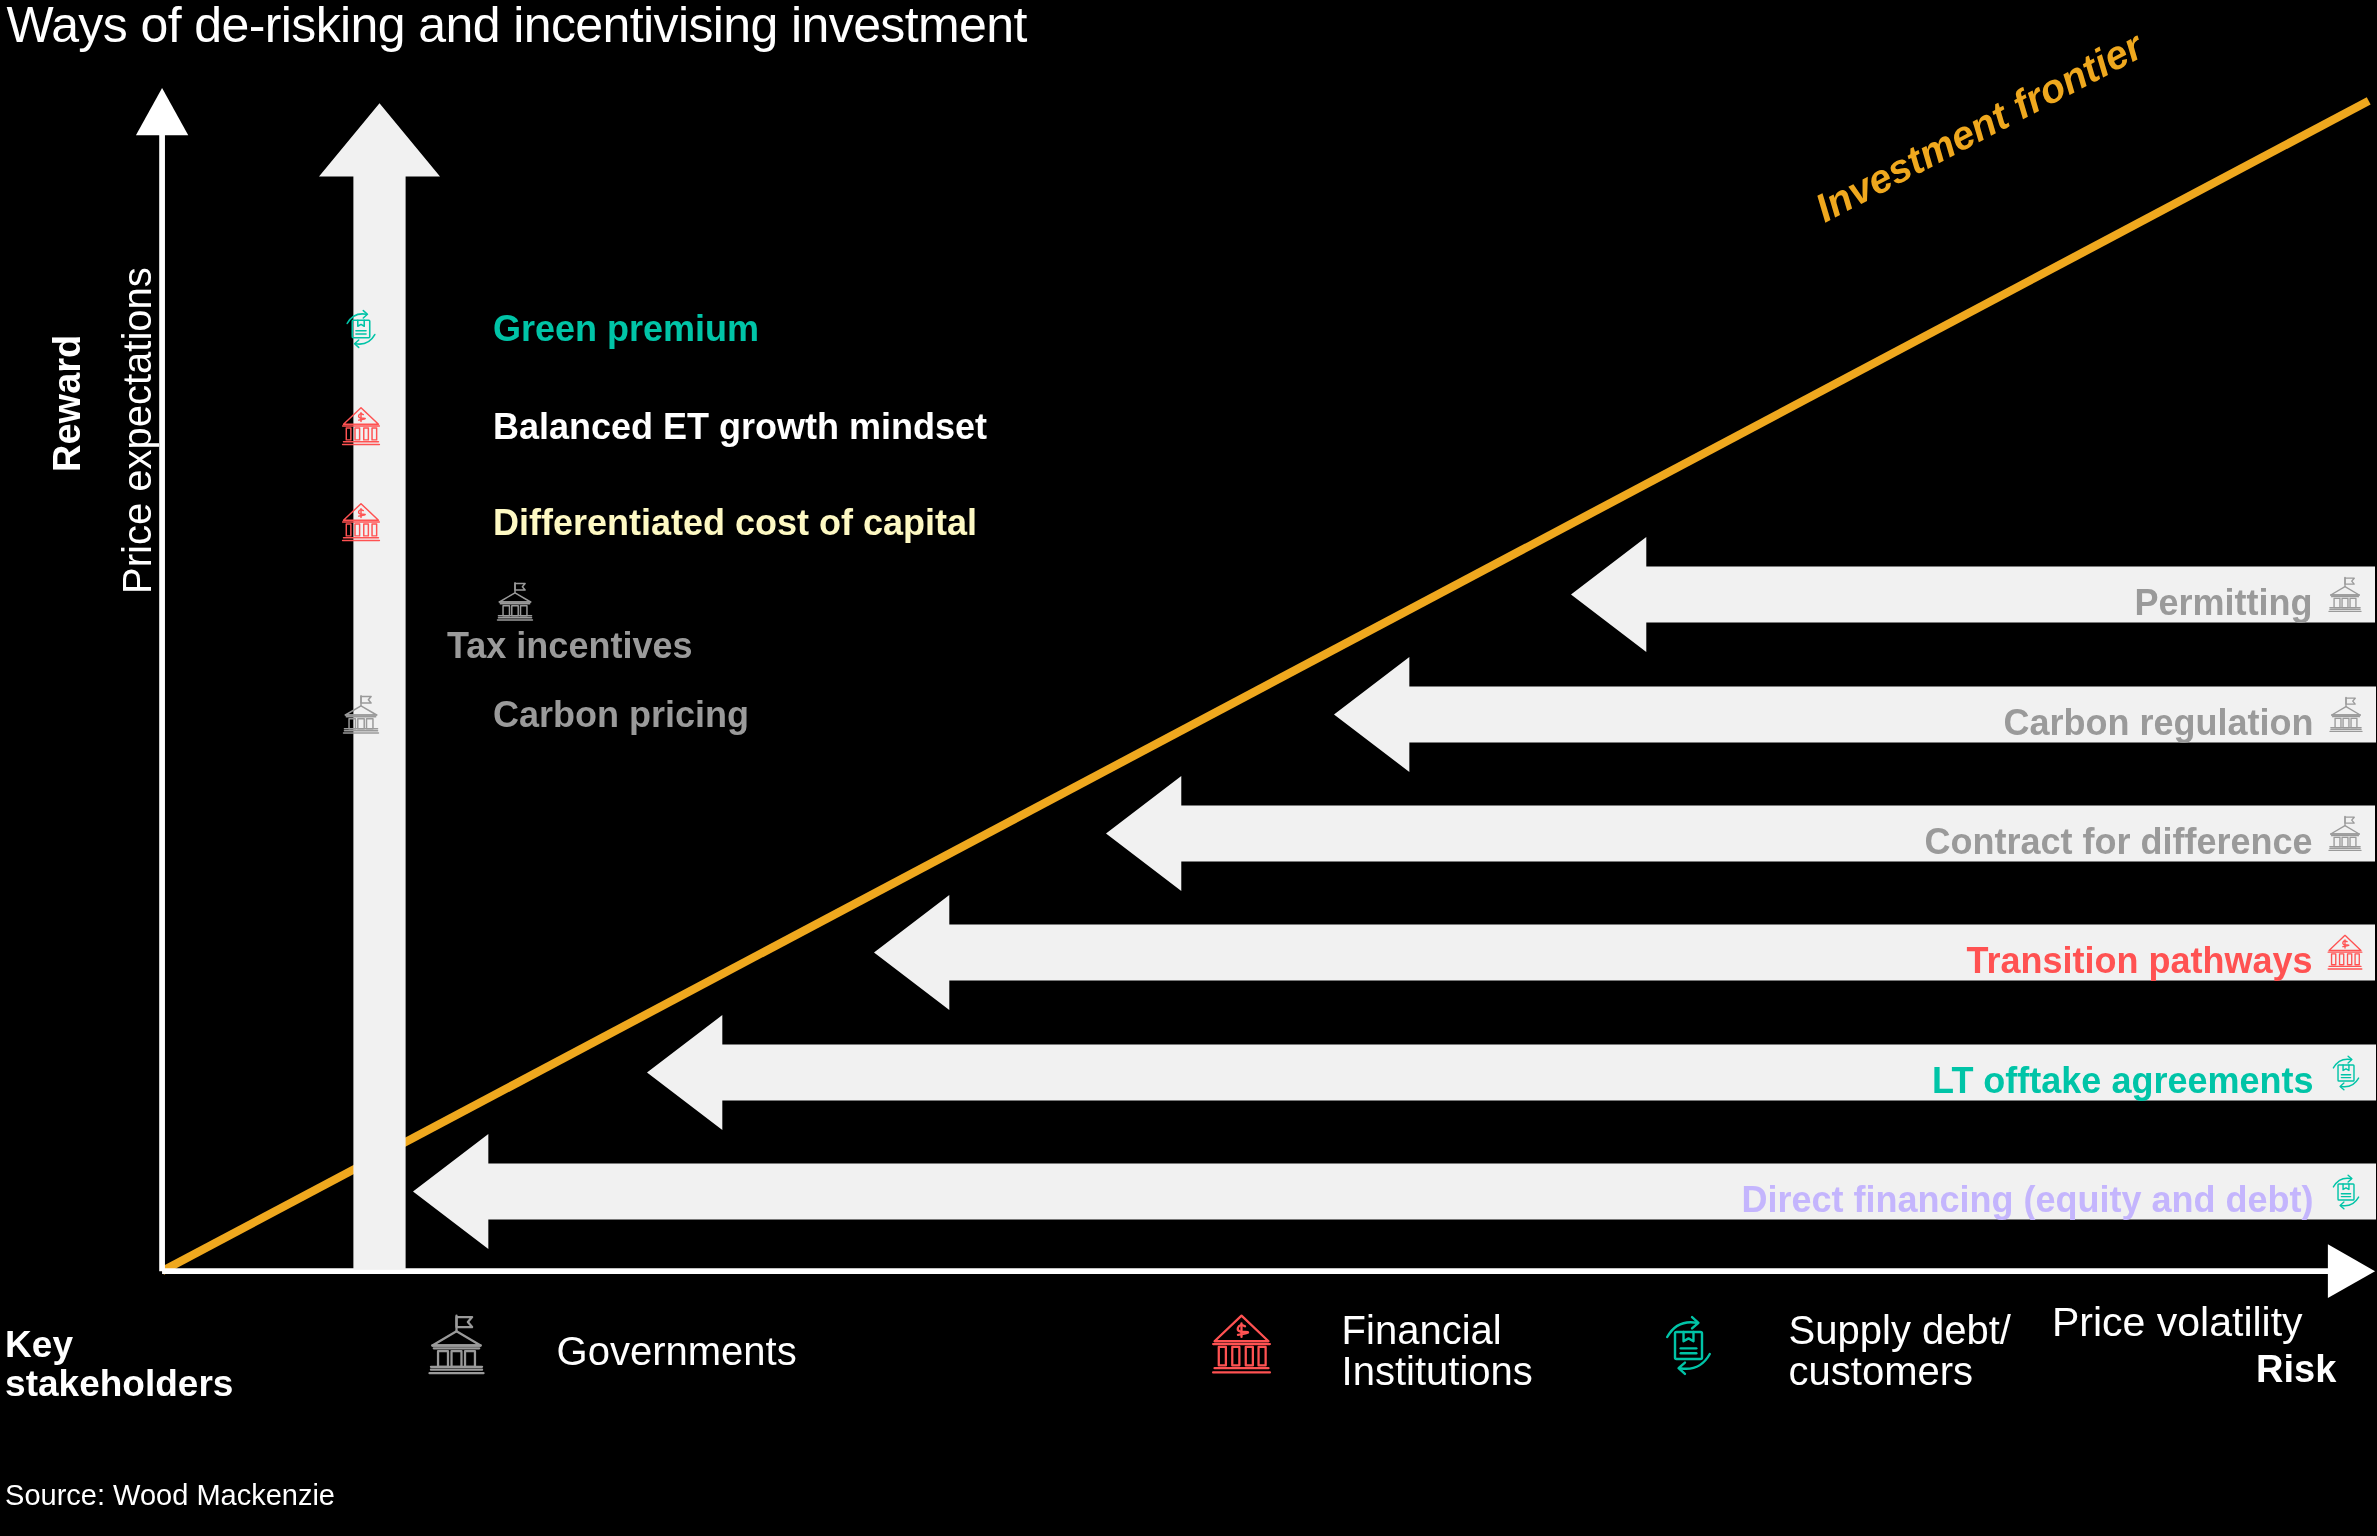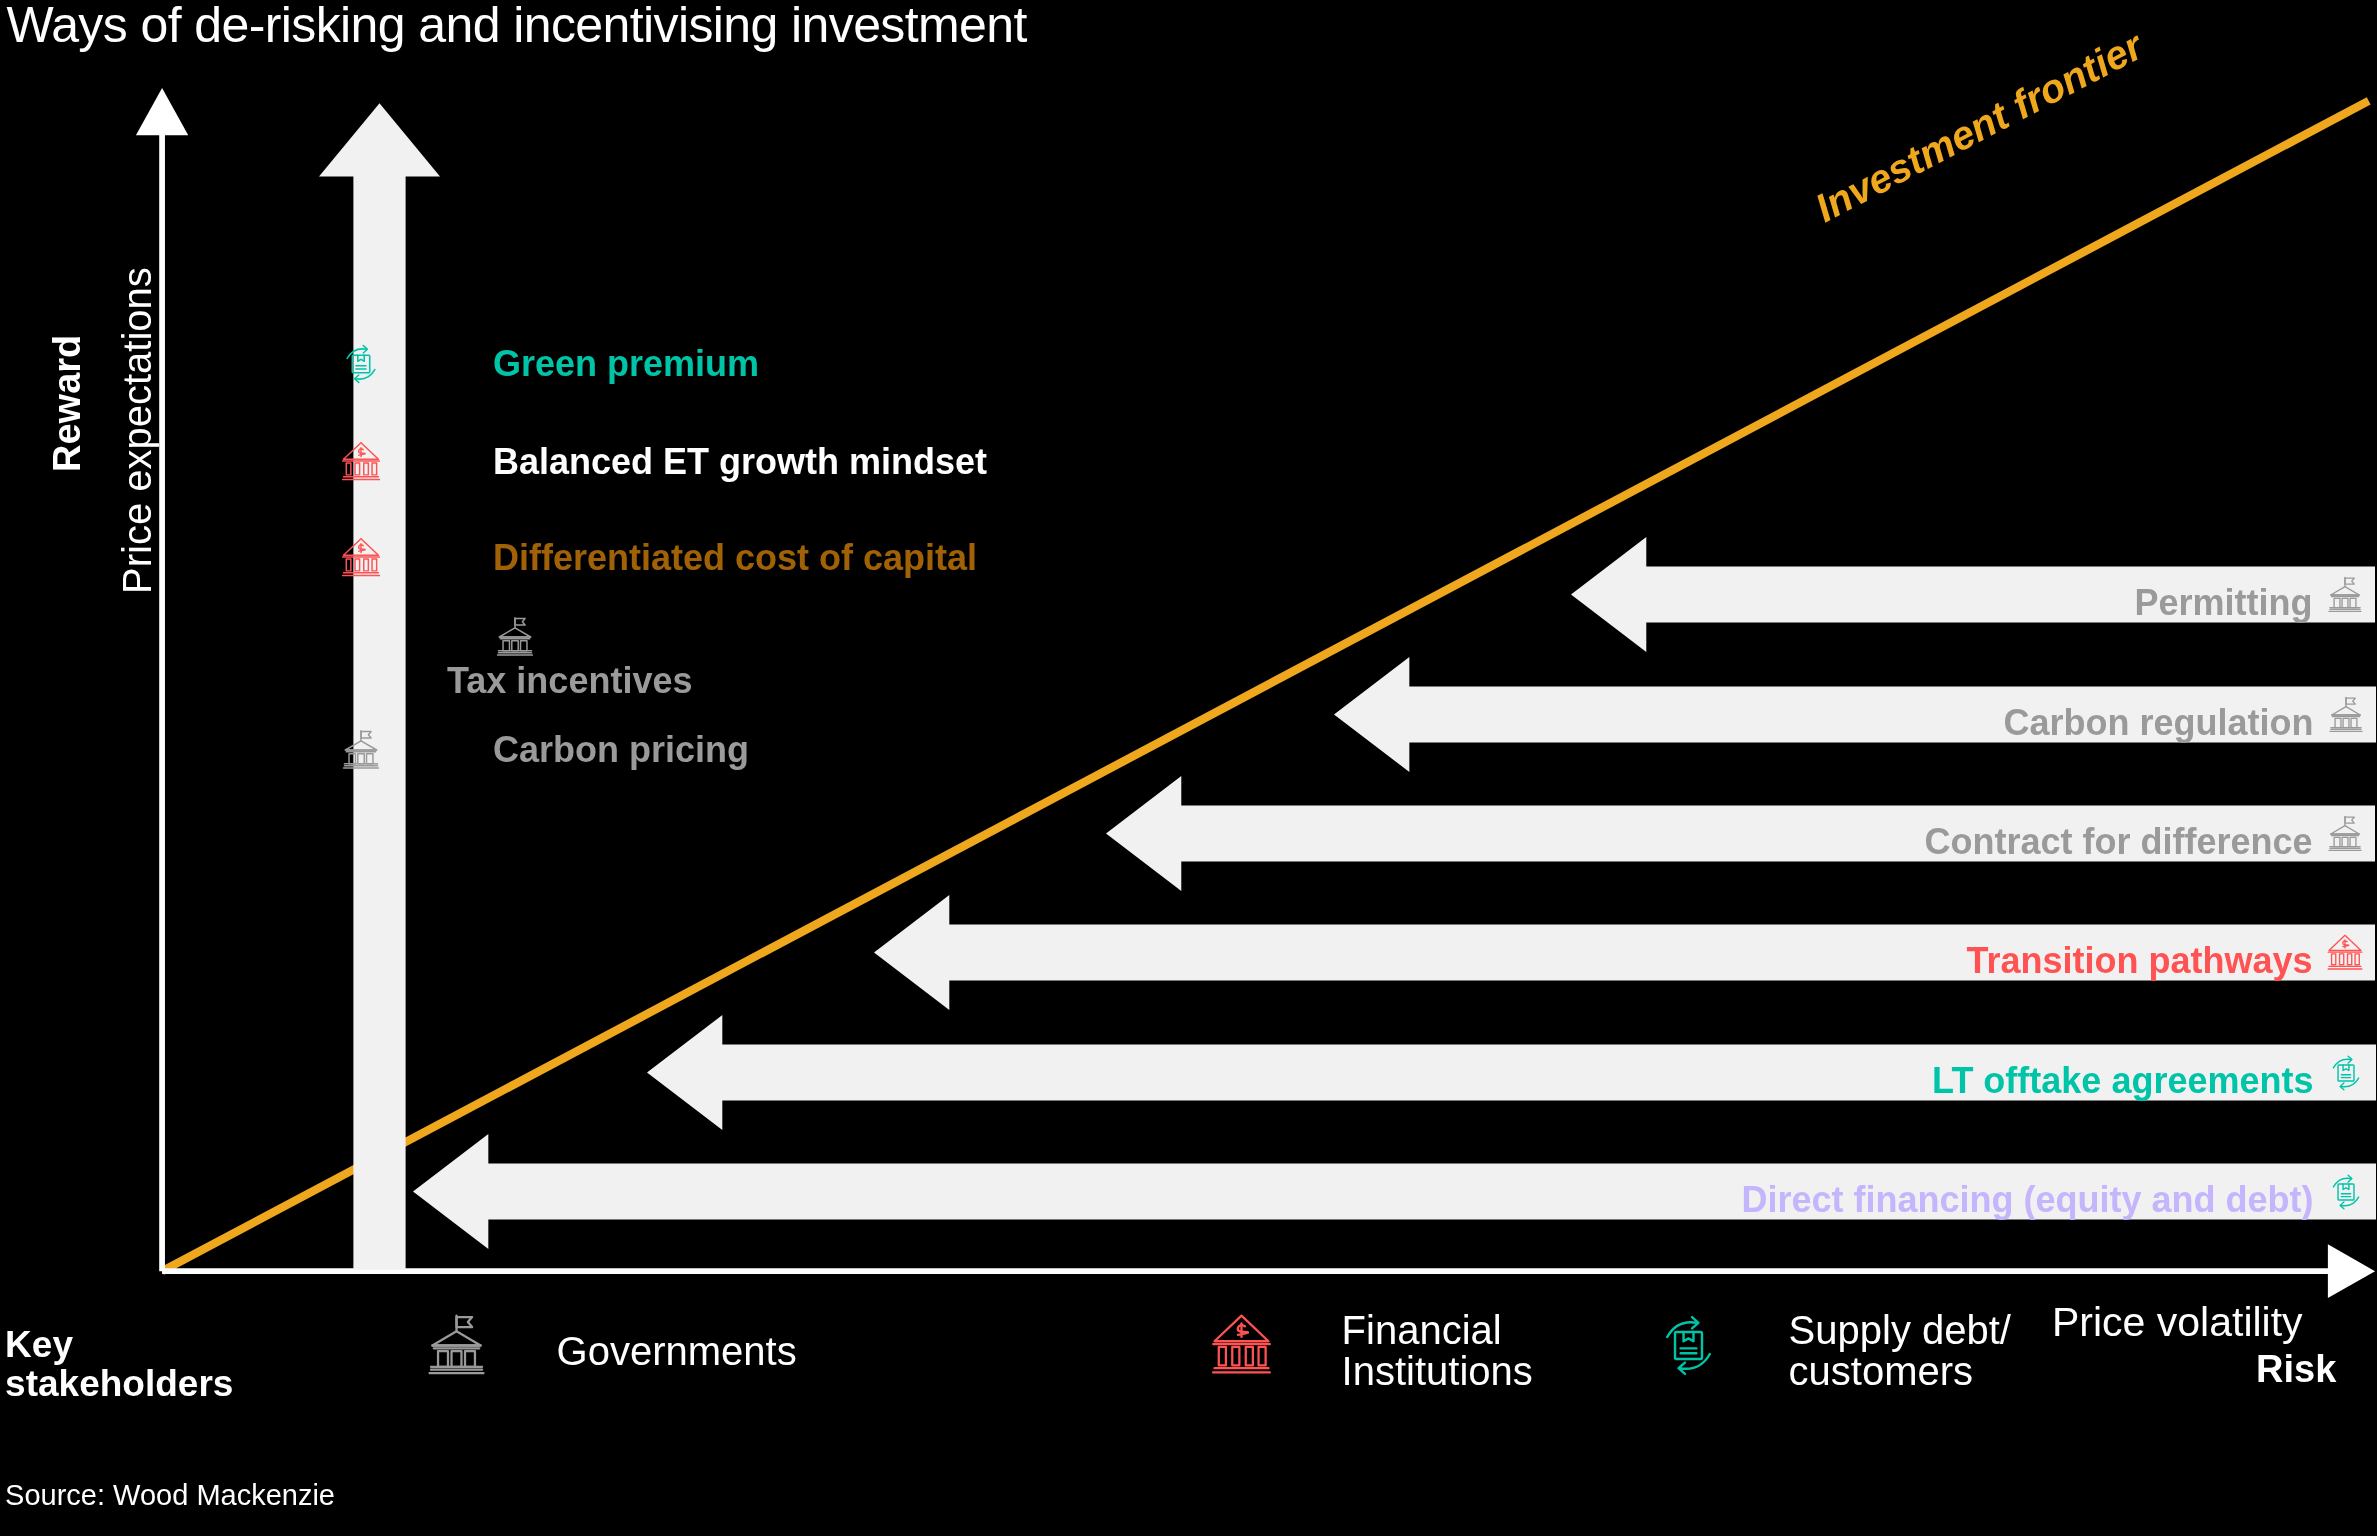--- a/index.html
+++ b/index.html
@@ -21,21 +21,21 @@
                transform:rotate(-90deg);}
   #ylab-price{left:115px;top:594px;font-size:40px;font-weight:400;
               transform:rotate(-90deg);}
 
   
   #xlab-vol{left:2052px;top:1299px;font-size:41px;font-weight:400;white-space:nowrap;}
   #xlab-risk{left:2256px;top:1348px;font-size:38px;font-weight:bold;white-space:nowrap;}
 
   
   #vbar{left:319px;top:102px;width:121px;height:1169px;}
-  .vitem{position:absolute;display:flex;align-items:center;margin-top:35px;}
+  .vitem{position:absolute;display:flex;align-items:center;}
   .vitem .vicon{width:46px;height:46px;flex:0 0 46px;}
   .vitem .vtext{margin-left:109px;font-size:36px;font-weight:bold;white-space:nowrap;}
 
   
   .hbar{position:absolute;}
   .hbar .harrow{position:absolute;left:0;top:0;}
   .hbar .hlabelrow{position:absolute;right:9px;top:0;height:100%;
         display:flex;align-items:center;gap:11.5px;}
   .hbar .hlabel{font-size:36px;font-weight:bold;white-space:nowrap;margin-top:16px;}
   .hbar .hicon{width:42px;height:42px;flex:0 0 42px;}
@@ -116,21 +116,21 @@
       <path d="M10 48 L90 48"></path>
       <path d="M50 19 L50 38"></path>
       <path d="M55 23 q-8 -4 -10 2 t10 6 t-10 4"></path>
       <rect x="18" y="52" width="10" height="26"></rect>
       <rect x="37" y="52" width="10" height="26"></rect>
       <rect x="56" y="52" width="10" height="26"></rect>
       <rect x="74" y="52" width="10" height="26"></rect>
       <path d="M12 82 L88 82"></path>
           <path d="M10 88 L90 88"></path>
     </svg></span>
-      <span class="vtext" style="color:#a16207">Differentiated cost of capital</span>
+      <span class="vtext" style="color:#fef9c3">Differentiated cost of capital</span>
     </div>
     <div class="vitem" style="left: 19px; top: 477px; flex-direction: column;">
       <span class="vicon"><svg width="46" height="46" viewBox="0 0 100 100" xmlns="http://www.w3.org/2000/svg" fill="none" stroke="#9A9A9A" stroke-width="3.2" stroke-linejoin="round" stroke-linecap="round">
       <path d="M50 8 L50 30"></path>
       <path d="M50 10 L72 10 L66 17 L72 24 L50 24 Z"></path>
       <path d="M50 30 L16 50 L84 50 Z"></path>
       <path d="M16 50 L84 50"></path>
       <path d="M18 54 L82 54"></path>
       <rect x="24" y="58" width="14" height="22"></rect>
       <rect x="43" y="58" width="14" height="22"></rect>

